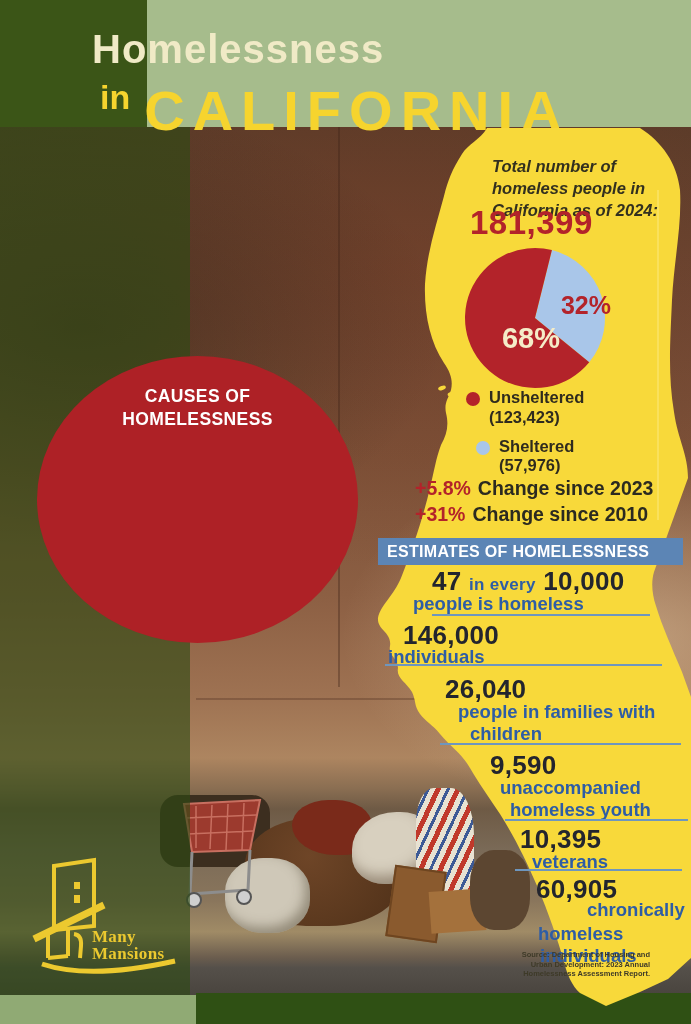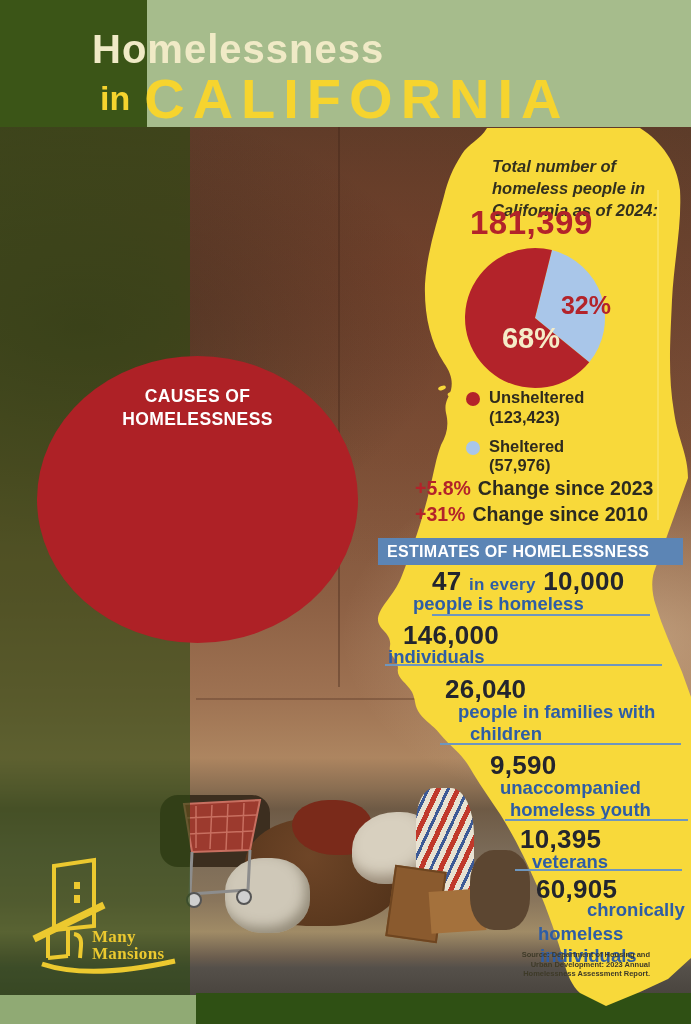--- a/index.html
+++ b/index.html
@@ -37,31 +37,31 @@
   .junk-right{left:470px;top:850px;width:60px;height:80px;background:#5c4631;border-radius:40%;}
   .cart{left:176px;top:798px;}
   
   .green-overlay{position:absolute;left:0;top:127px;width:190px;height:868px;background:rgba(45,75,20,.62);}
   .band-top-dark{position:absolute;left:0;top:0;width:147px;height:127px;background:#3b5517;}
   .band-top-sage{position:absolute;left:147px;top:0;width:544px;height:127px;background:#a6bc8c;}
   .band-bottom-sage{position:absolute;left:0;top:995px;width:196px;height:29px;background:#90aa74;}
   .band-bottom-dark{position:absolute;left:196px;top:993px;width:495px;height:31px;background:#2f5014;}
   
   .title1{position:absolute;left:92px;top:27px;font-size:40px;font-weight:bold;color:#f0eac6;letter-spacing:1px;}
-  .title2{position:absolute;left:100px;top:66px;display:flex;align-items:center;}
+  .title2{position:absolute;left:100px;top:78px;display:flex;align-items:flex-start;}
   .title2 .prefix{font-size:34px;font-weight:bold;color:#f6d42e;margin-right:14px;}
   .title2 .state{font-size:56px;font-weight:bold;color:#f6d42e;letter-spacing:8px;}
   
   .ca-svg{position:absolute;left:0;top:0;overflow:visible;}
   
   .total-label{position:absolute;left:492px;top:156px;width:178px;font-size:16.5px;line-height:1.32;font-weight:bold;color:#32301f;font-style:italic;}
   .total-value{position:absolute;left:470px;top:204px;font-size:33px;font-weight:bold;color:#b3232a;letter-spacing:.5px;}
   .pie{position:absolute;left:465px;top:248px;overflow:visible;}
   .legend{position:absolute;left:466px;top:388px;}
-  .legend-item{display:flex;margin-bottom:9px;}
+  .legend-item{display:flex;margin-bottom:9px;justify-content:center;}
   .legend-dot{width:14px;height:14px;border-radius:50%;margin:4px 9px 0 0;flex:none;}
   .dot-red{background:#b3232a;} .dot-blue{background:#a9c6e9;}
   .legend-text{font-size:16.5px;font-weight:bold;color:#2f2b1e;line-height:1.2;}
   .changes{position:absolute;left:415px;top:475px;font-size:19.5px;font-weight:bold;line-height:26px;color:#2b2a20;}
   .changes .pct{color:#b3232a;margin-right:7px;}
   .banner{position:absolute;left:378px;top:538px;width:305px;height:27px;background:#5c85b5;
     color:#ffffff;font-size:16px;font-weight:bold;line-height:27px;padding-left:9px;box-sizing:border-box;letter-spacing:.3px;}
   .num{position:absolute;font-size:26px;font-weight:bold;color:#23252e;letter-spacing:.3px;}
   .blab{position:absolute;font-size:18.5px;font-weight:bold;color:#2e5da5;}
   .mid{font-size:17px;font-weight:bold;color:#2e5da5;}

